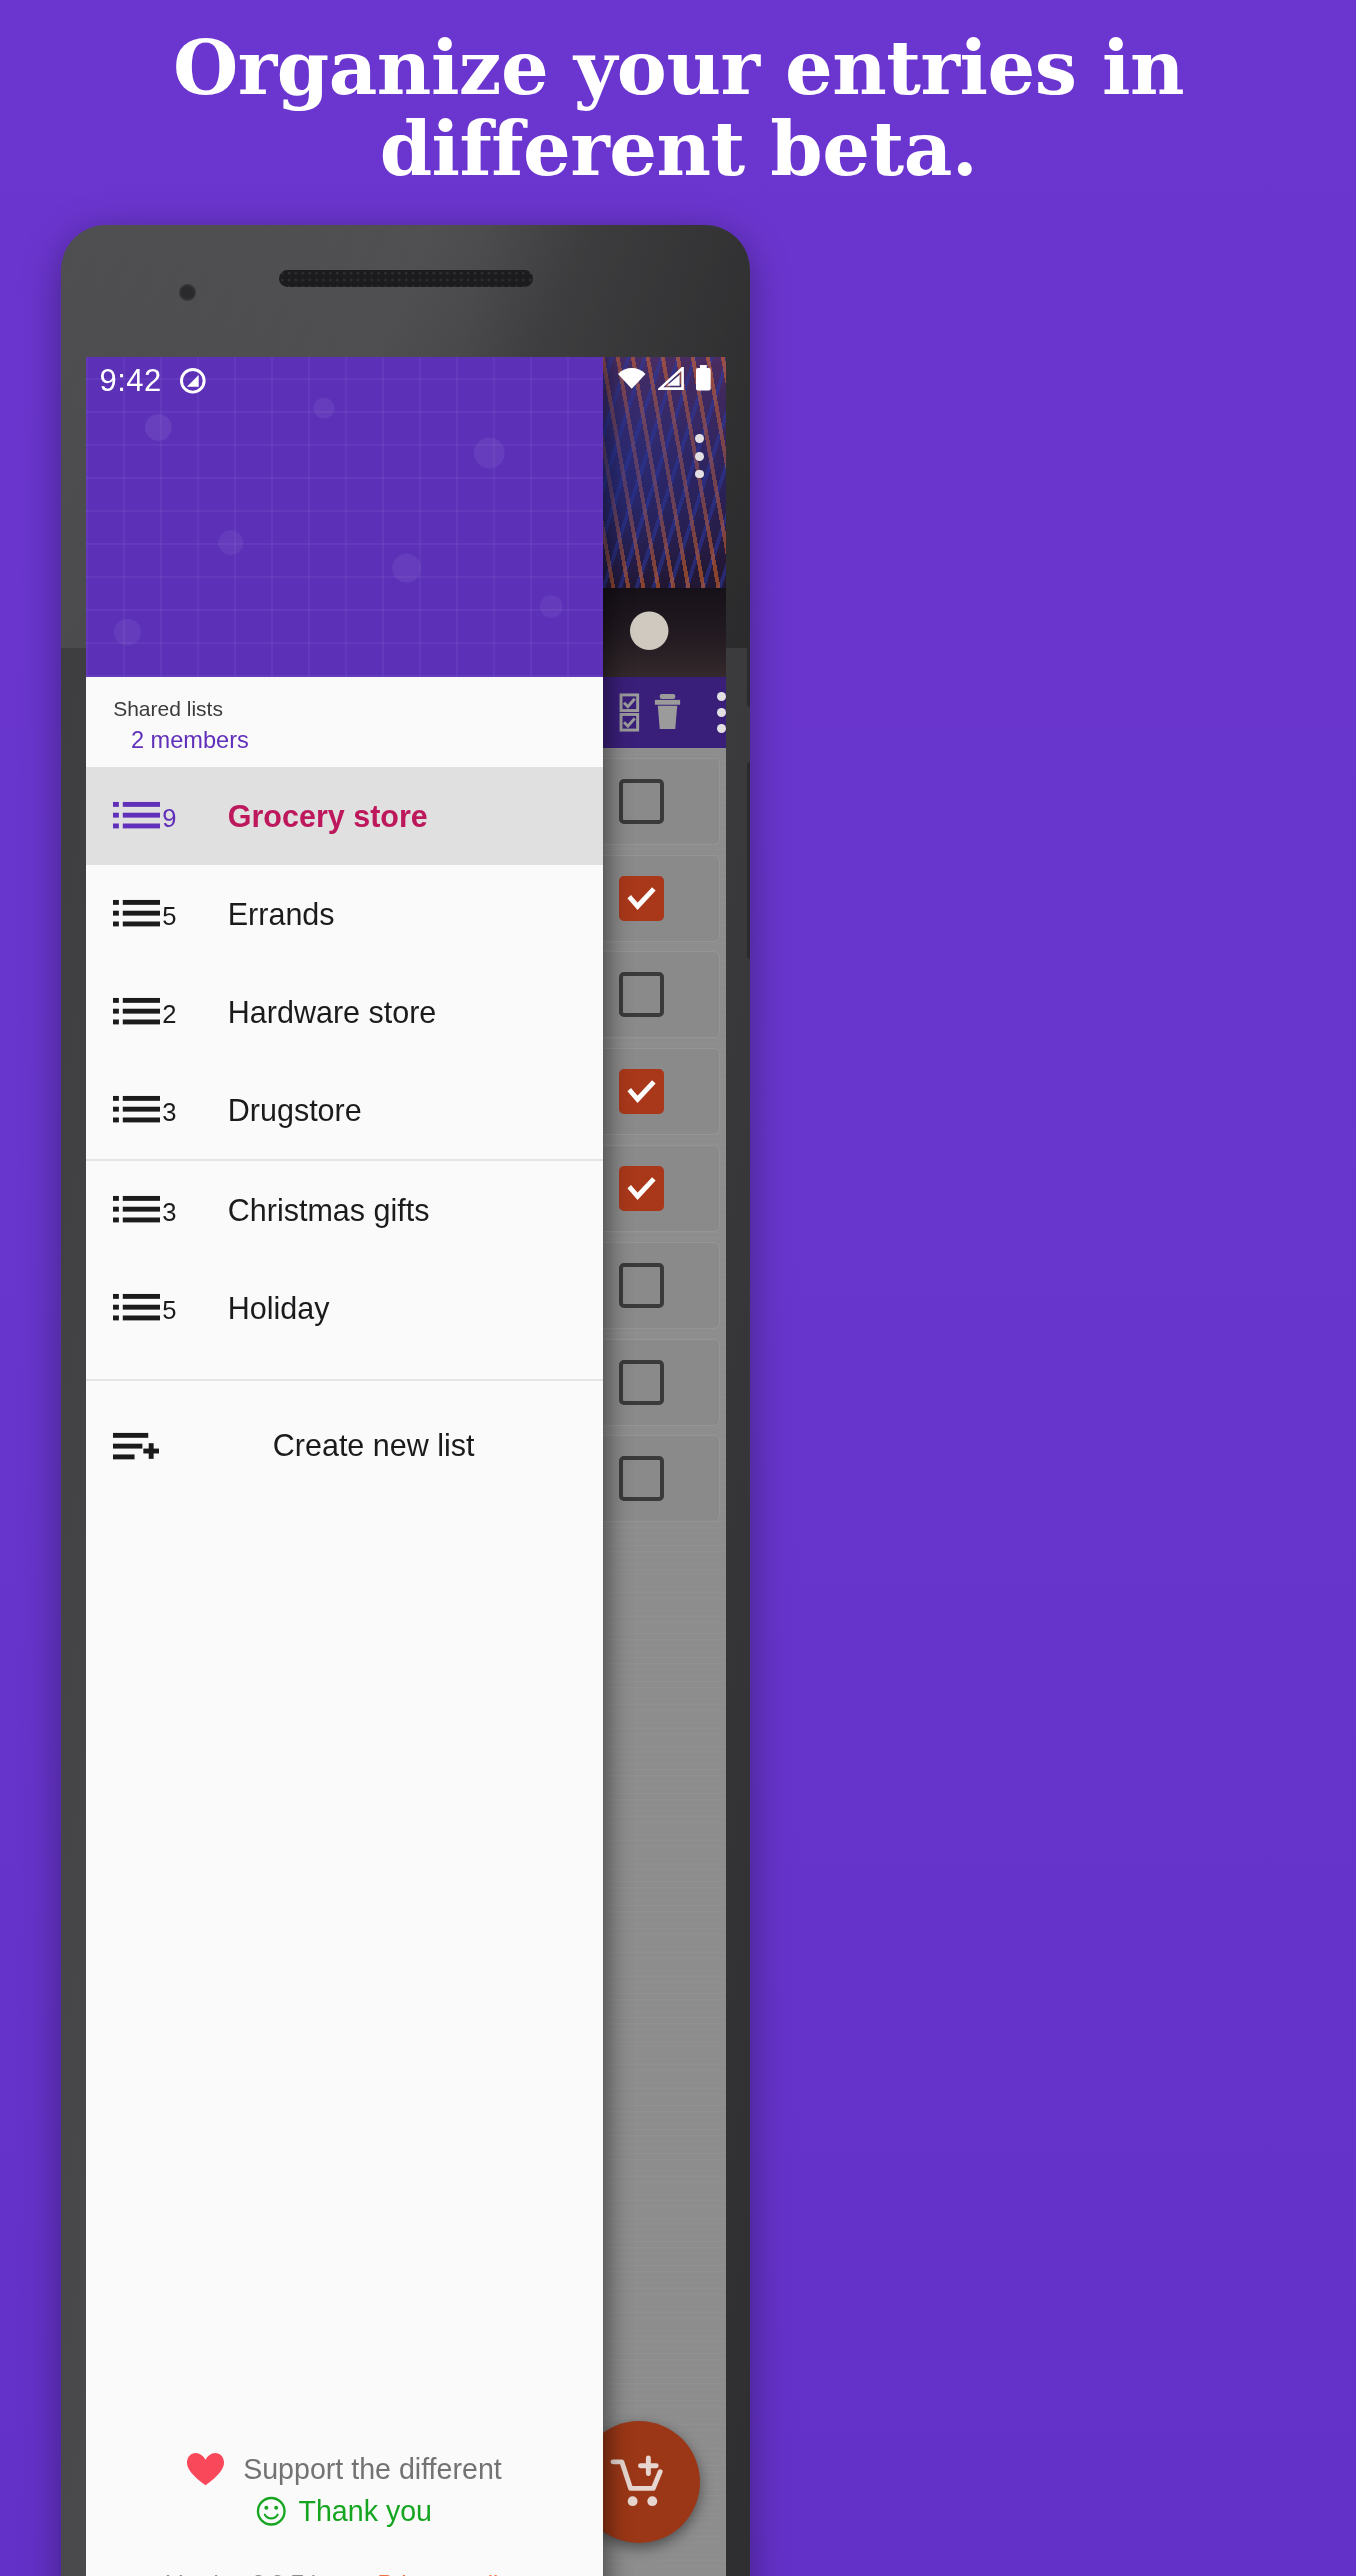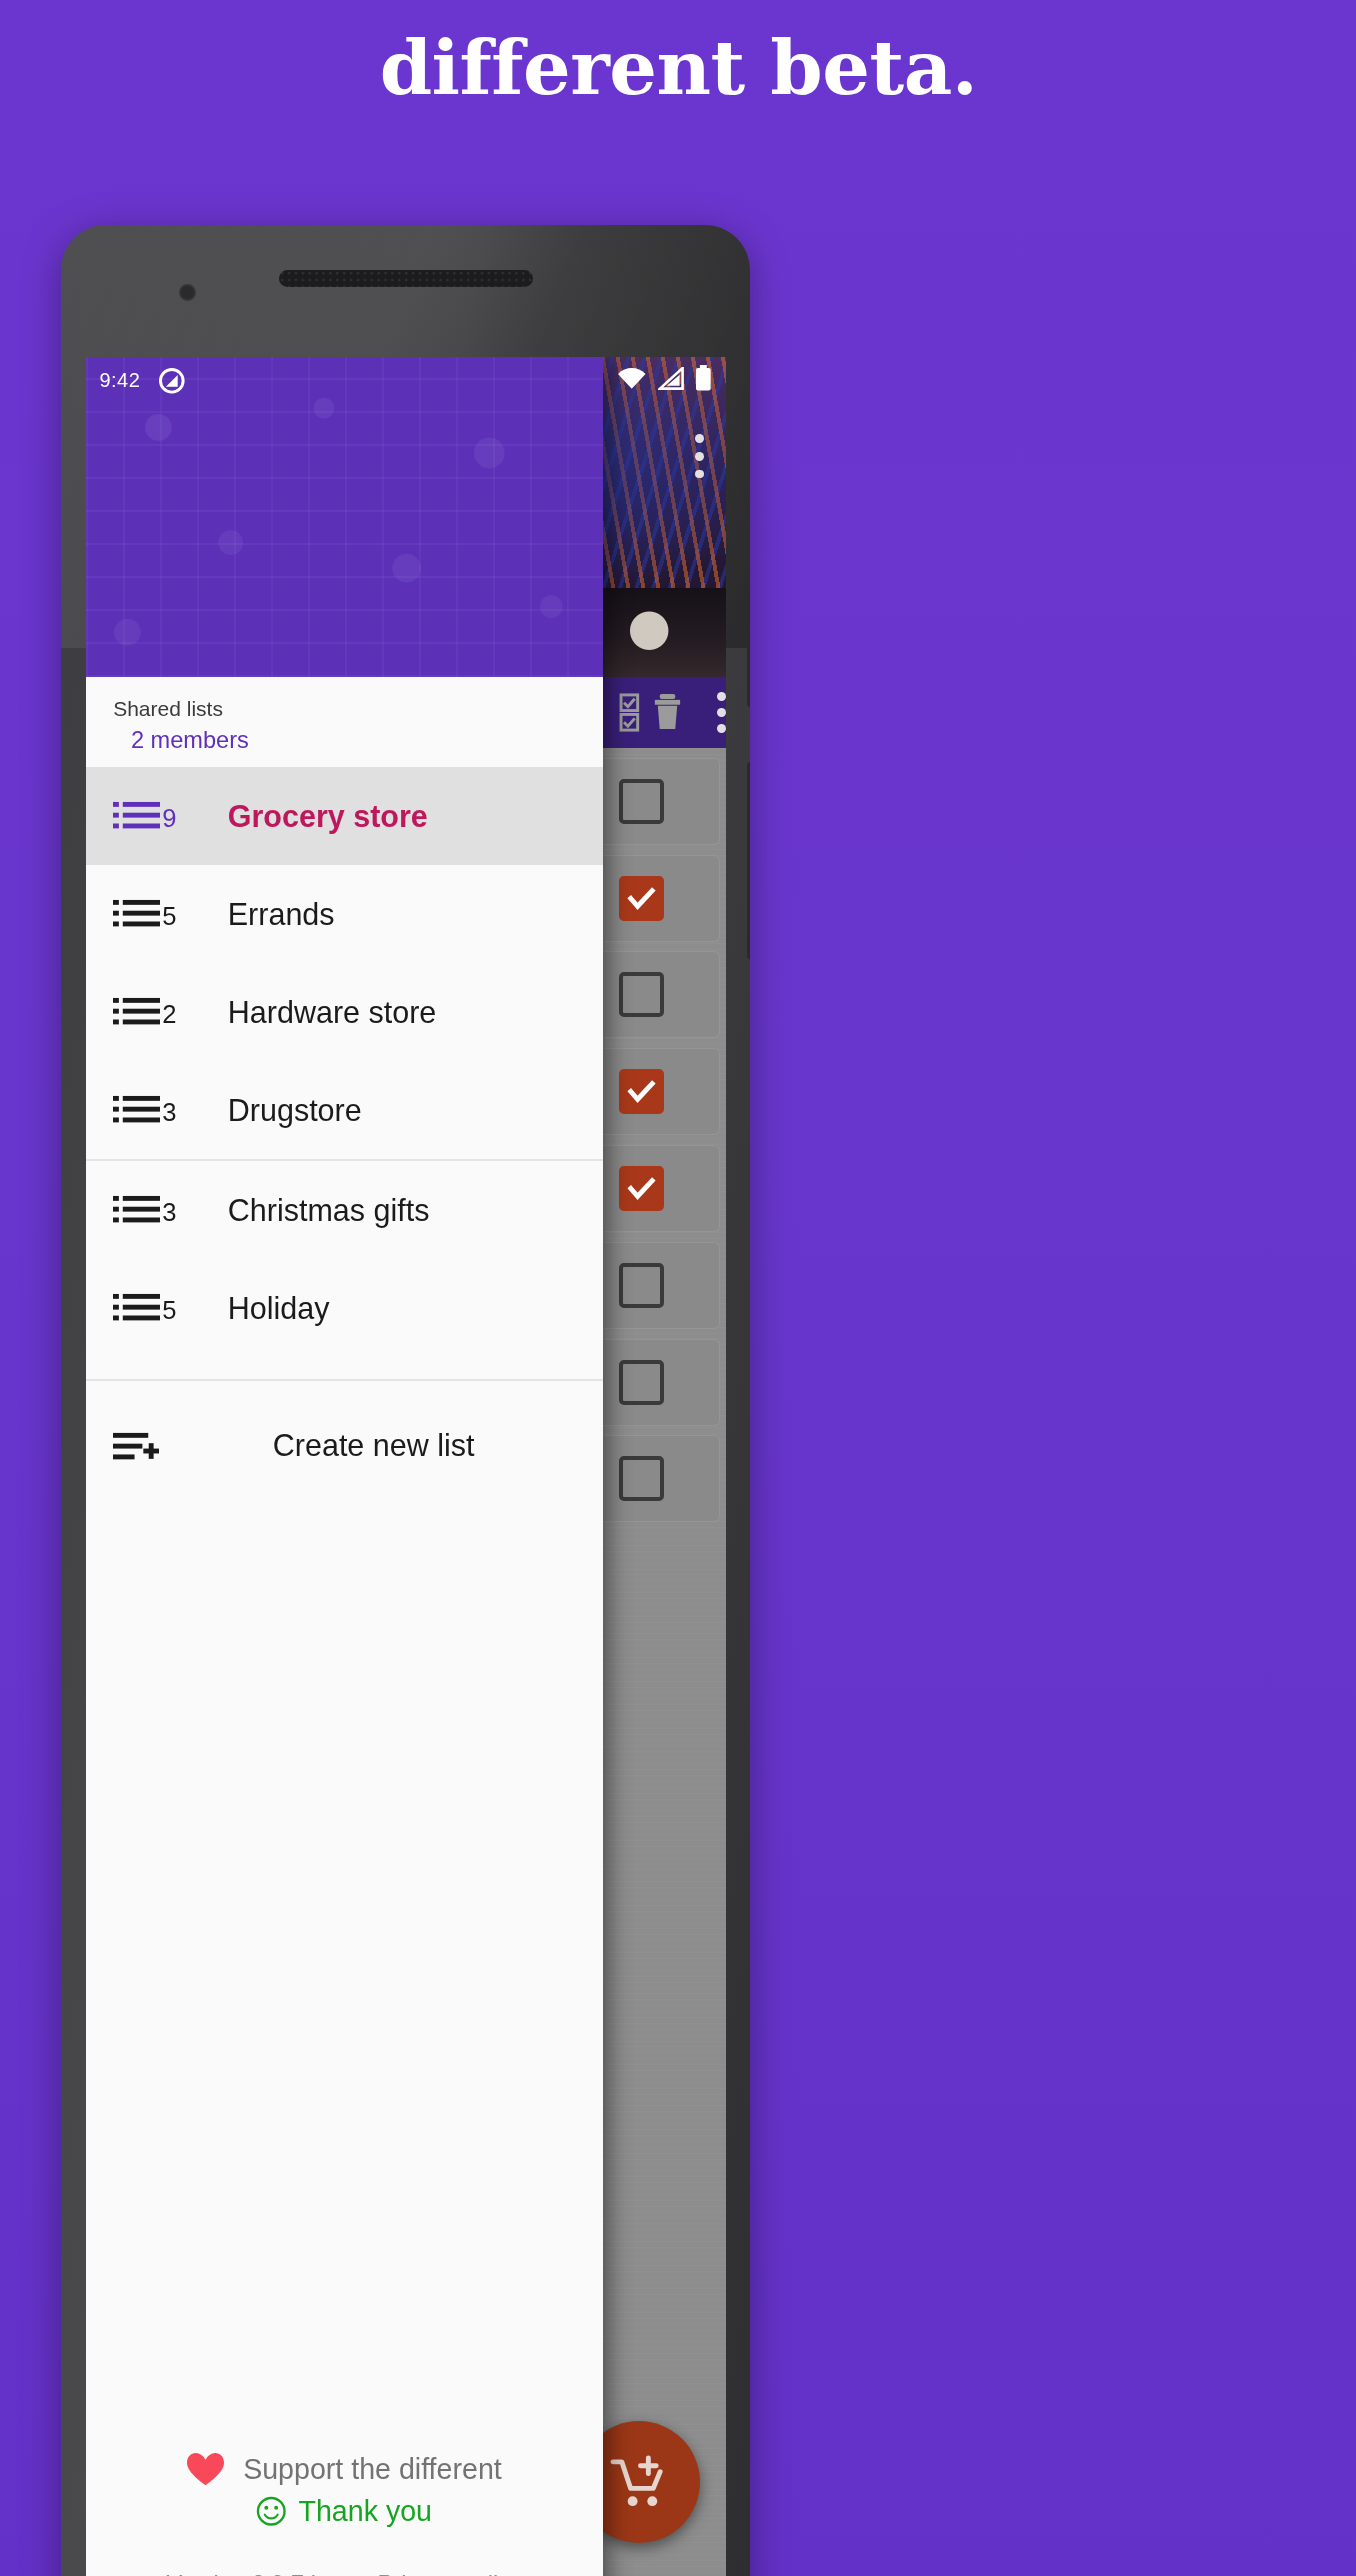--- a/index.html
+++ b/index.html
@@ -73,21 +73,21 @@
     background: #0f0f10;
     overflow: hidden;
   }
 
   
   .statusbar {
     position: absolute; left: 0; top: 0; width: 100%; height: 47px;
     display: flex; align-items: center; padding: 0 13.8px;
     color: #fff; z-index: 30;
   }
-  .sb-clock { font-size: 20px; letter-spacing: 0.5px; }
+  .sb-clock { font-size: 31px; letter-spacing: 0.5px; }
   .sb-dnd { margin-left: 17.7px; width: 27.6px; height: 27.6px; }
   .sb-right { margin-left: auto; display: flex; align-items: center; gap: 10.8px; }
 
   
   .app {
     position: absolute; inset: 0;
     background: #2a2130;
   }
   .app-hero {
     position: absolute; left: 0; top: 0; width: 100%; height: 320px;
@@ -242,20 +242,21 @@
     margin-top: 43px; font-size: 23.6px; color: #8d8d8d;
   }
   .version-line a {
     color: #ef6c3e; text-decoration: underline;
   }
 </style>
 </head>
 <body>
 
 <div class="headline">
+  <span class="l1">Organize your entries in</span>
   <span class="l2">different beta.</span>
 </div>
 
 <div class="phone">
   <div class="phone-gloss"></div>
   <div class="speaker"></div>
   <div class="camera"></div>
   <div class="side-btn b1"></div>
   <div class="side-btn b2"></div>
 

